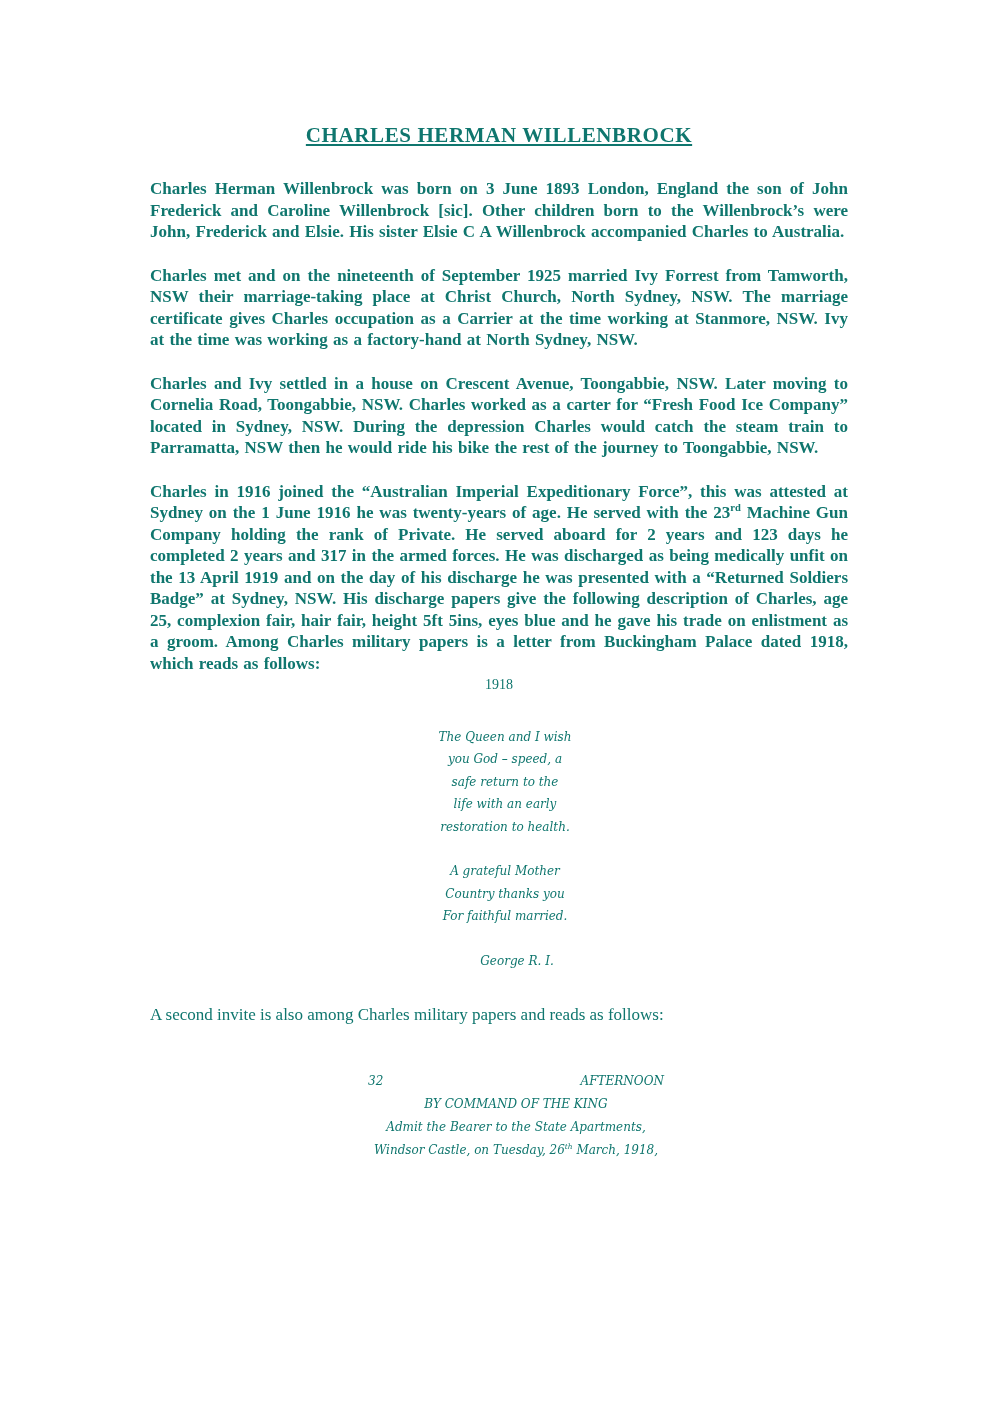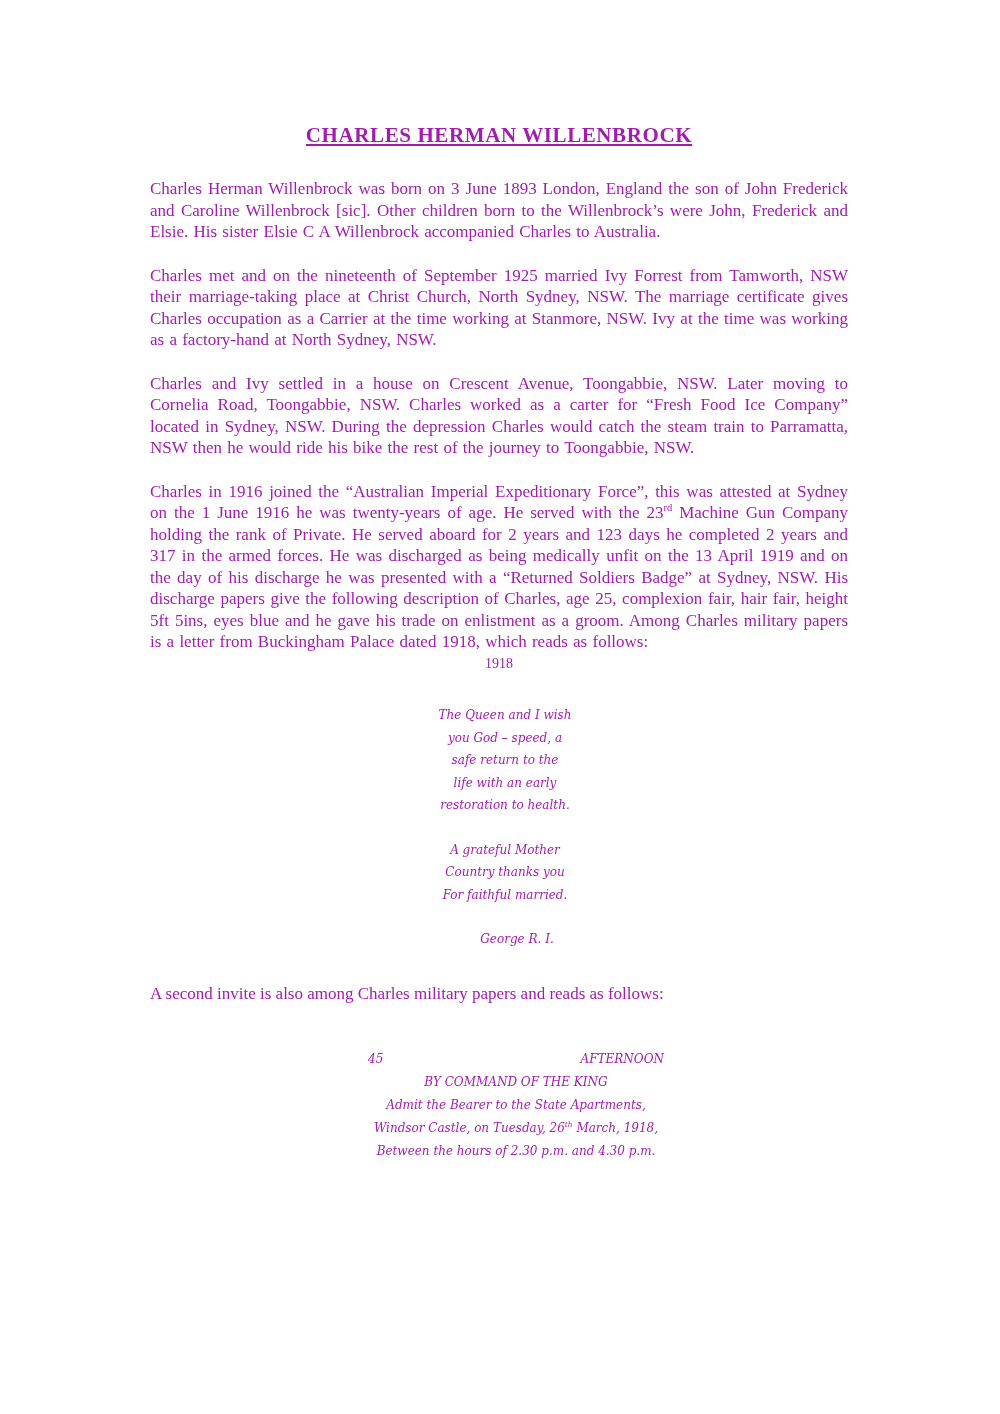--- a/index.html
+++ b/index.html
@@ -7,38 +7,39 @@
     padding: 0;
     background: #ffffff;
   }
   .page {
     position: relative;
     width: 1000px;
     height: 1166px;
     background: #ffffff;
     box-sizing: border-box;
     padding: 122px 152px 12px 150px;
-    color: #a21caf;
+    color: #0f766e;
     font-family: "Liberation Serif", serif;
   }
   .doc-title {
     text-align: center;
     font-size: 21px;
     font-weight: bold;
     letter-spacing: 0.6px;
     text-decoration: underline;
     margin: 0 0 30px 0;
     line-height: 26px;
   }
   .para {
     font-size: 17px;
     line-height: 21.5px;
     text-align: justify;
     margin: 0 0 22px 0;
     word-spacing: 1px;
+    font-weight: bold;
   }
   .para.no-gap {
     margin-bottom: 0;
   }
   .year-line {
     font-size: 14px;
     line-height: 21.5px;
     text-align: center;
     margin: 0 0 30px 0;
   }
@@ -122,21 +123,21 @@
   <div class="letter-gap"></div>
 
   <div class="script signature-block">
     <span class="signature">George R. I.</span>
   </div>
 
   <p class="invite-intro">A second invite is also among Charles military papers and reads as follows:</p>
 
   <div class="script invite-block">
     <div class="invite-first-line">
-      <span>45</span>
+      <span>32</span>
       <span>AFTERNOON</span>
     </div>
     <div>BY COMMAND OF THE KING</div>
     <div>Admit the Bearer to the State Apartments,</div>
     <div><span>Windsor Castle, on Tuesday, 26</span><sup>th</sup><span> March, 1918,</span></div>
     <div>Between the hours of 2.30 p.m. and 4.30 p.m.</div>
   </div>
 
   <div class="letter-gap"></div>
 

